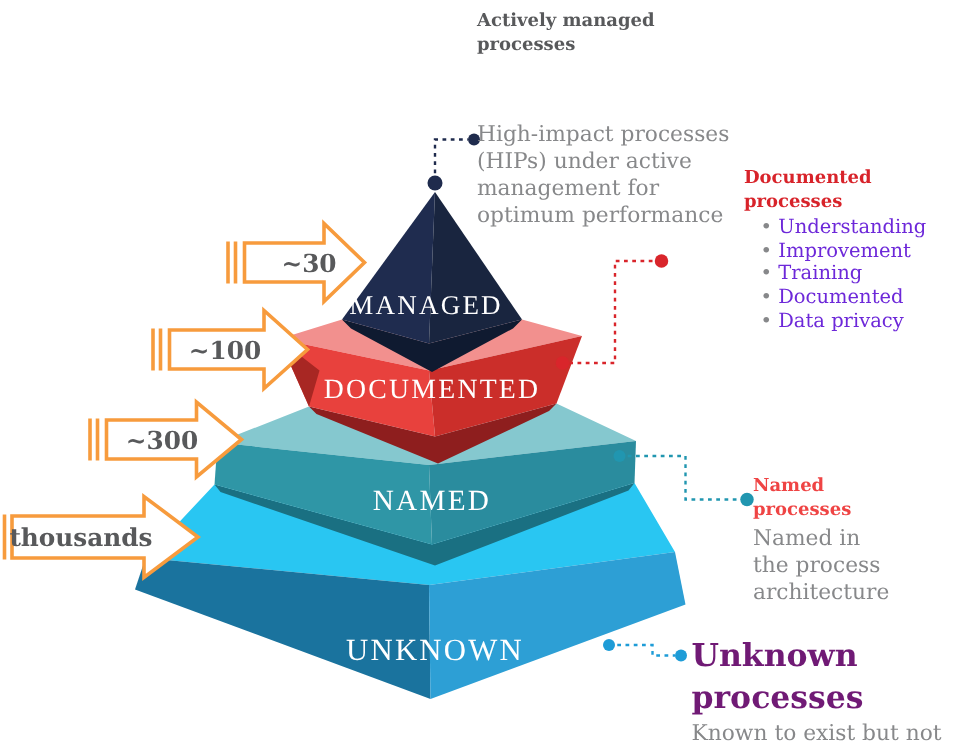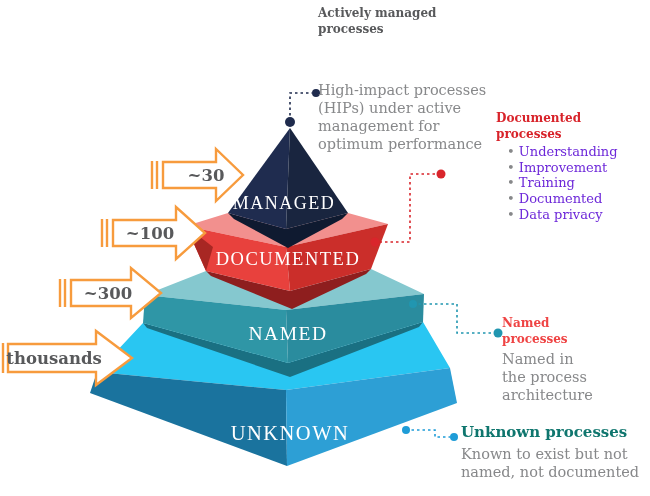--- a/index.html
+++ b/index.html
@@ -129,17 +129,17 @@
       <li>Data privacy</li>
     </ul>
   </div>
 
   <div class="ann" style="left:502px;top:316px;width:102px;">
     <h3 style="color:#ef4444;">Named processes</h3>
     <p style="width:90px;">Named in the process architecture</p>
   </div>
 
   <div class="ann" style="left:461px;top:423px;width:188px;">
-    <h3 style="color:#0f766e;font-size:15px;">Unknown processes</h3>
+    <h3 style="color:#701a75;font-size:21px;">Unknown processes</h3>
     <p style="width:185px;">Known to exist but not named, not documented</p>
   </div>
 
 </div>
 
 </body></html>

